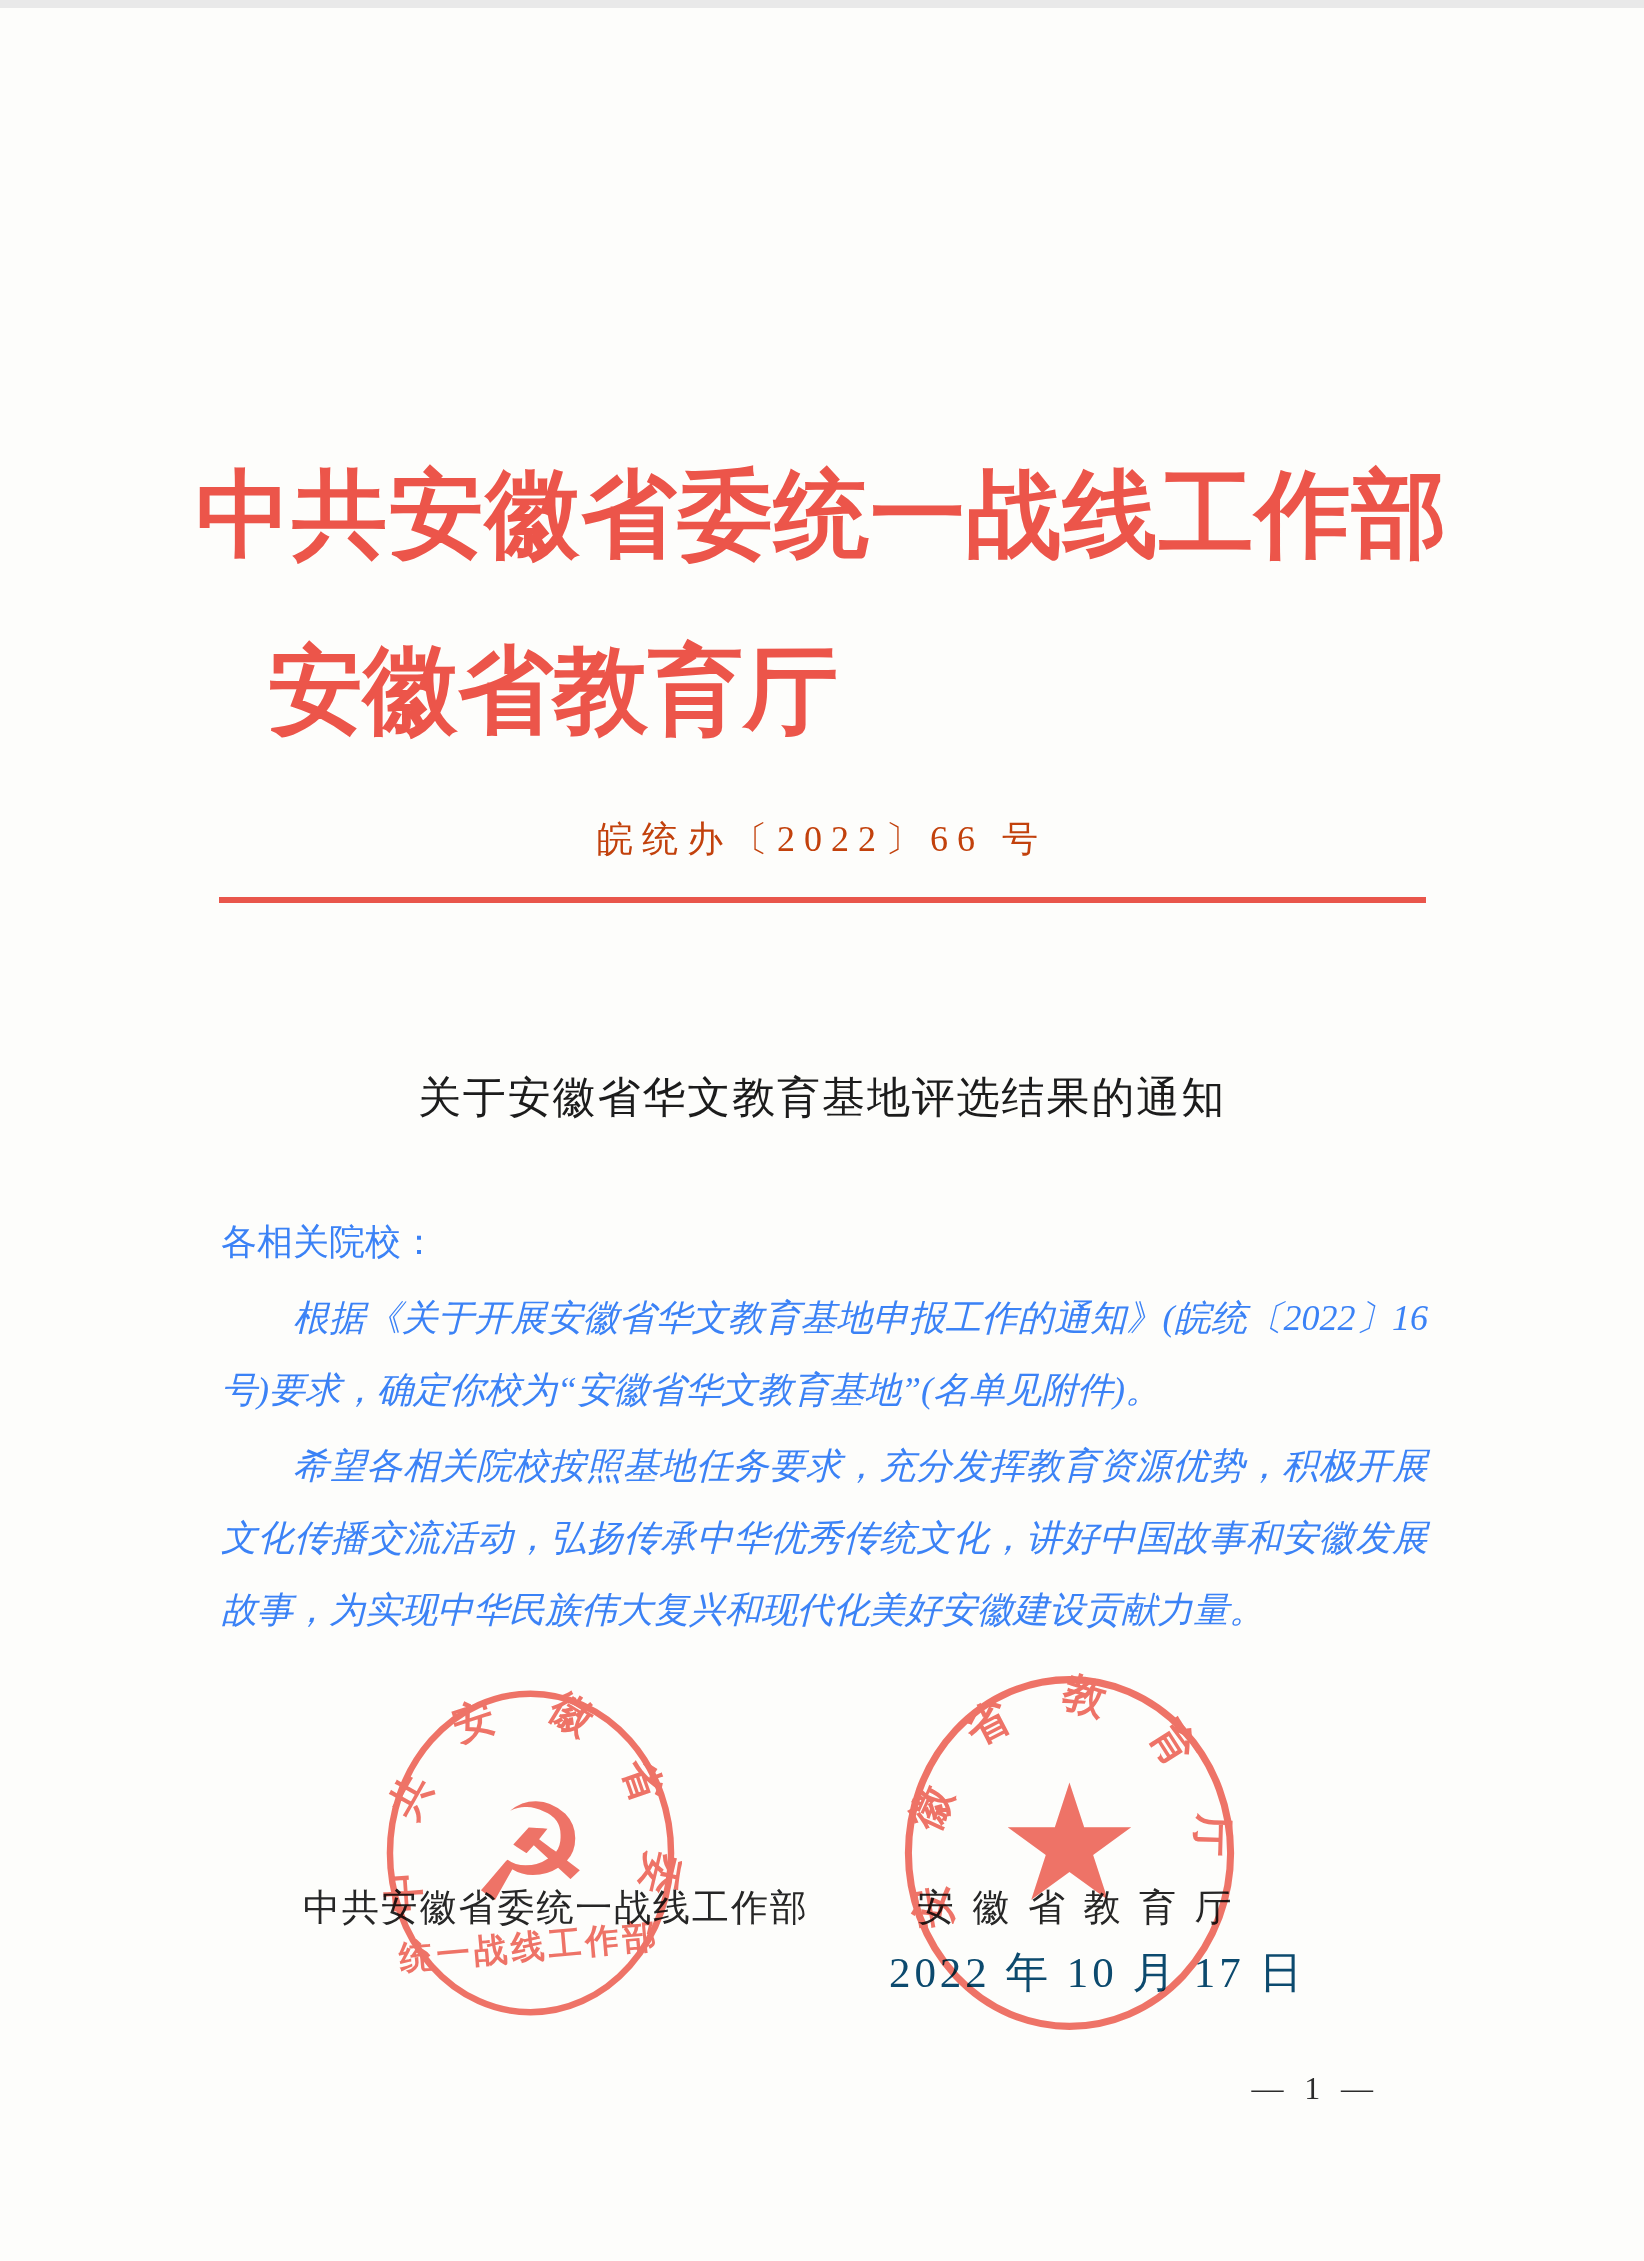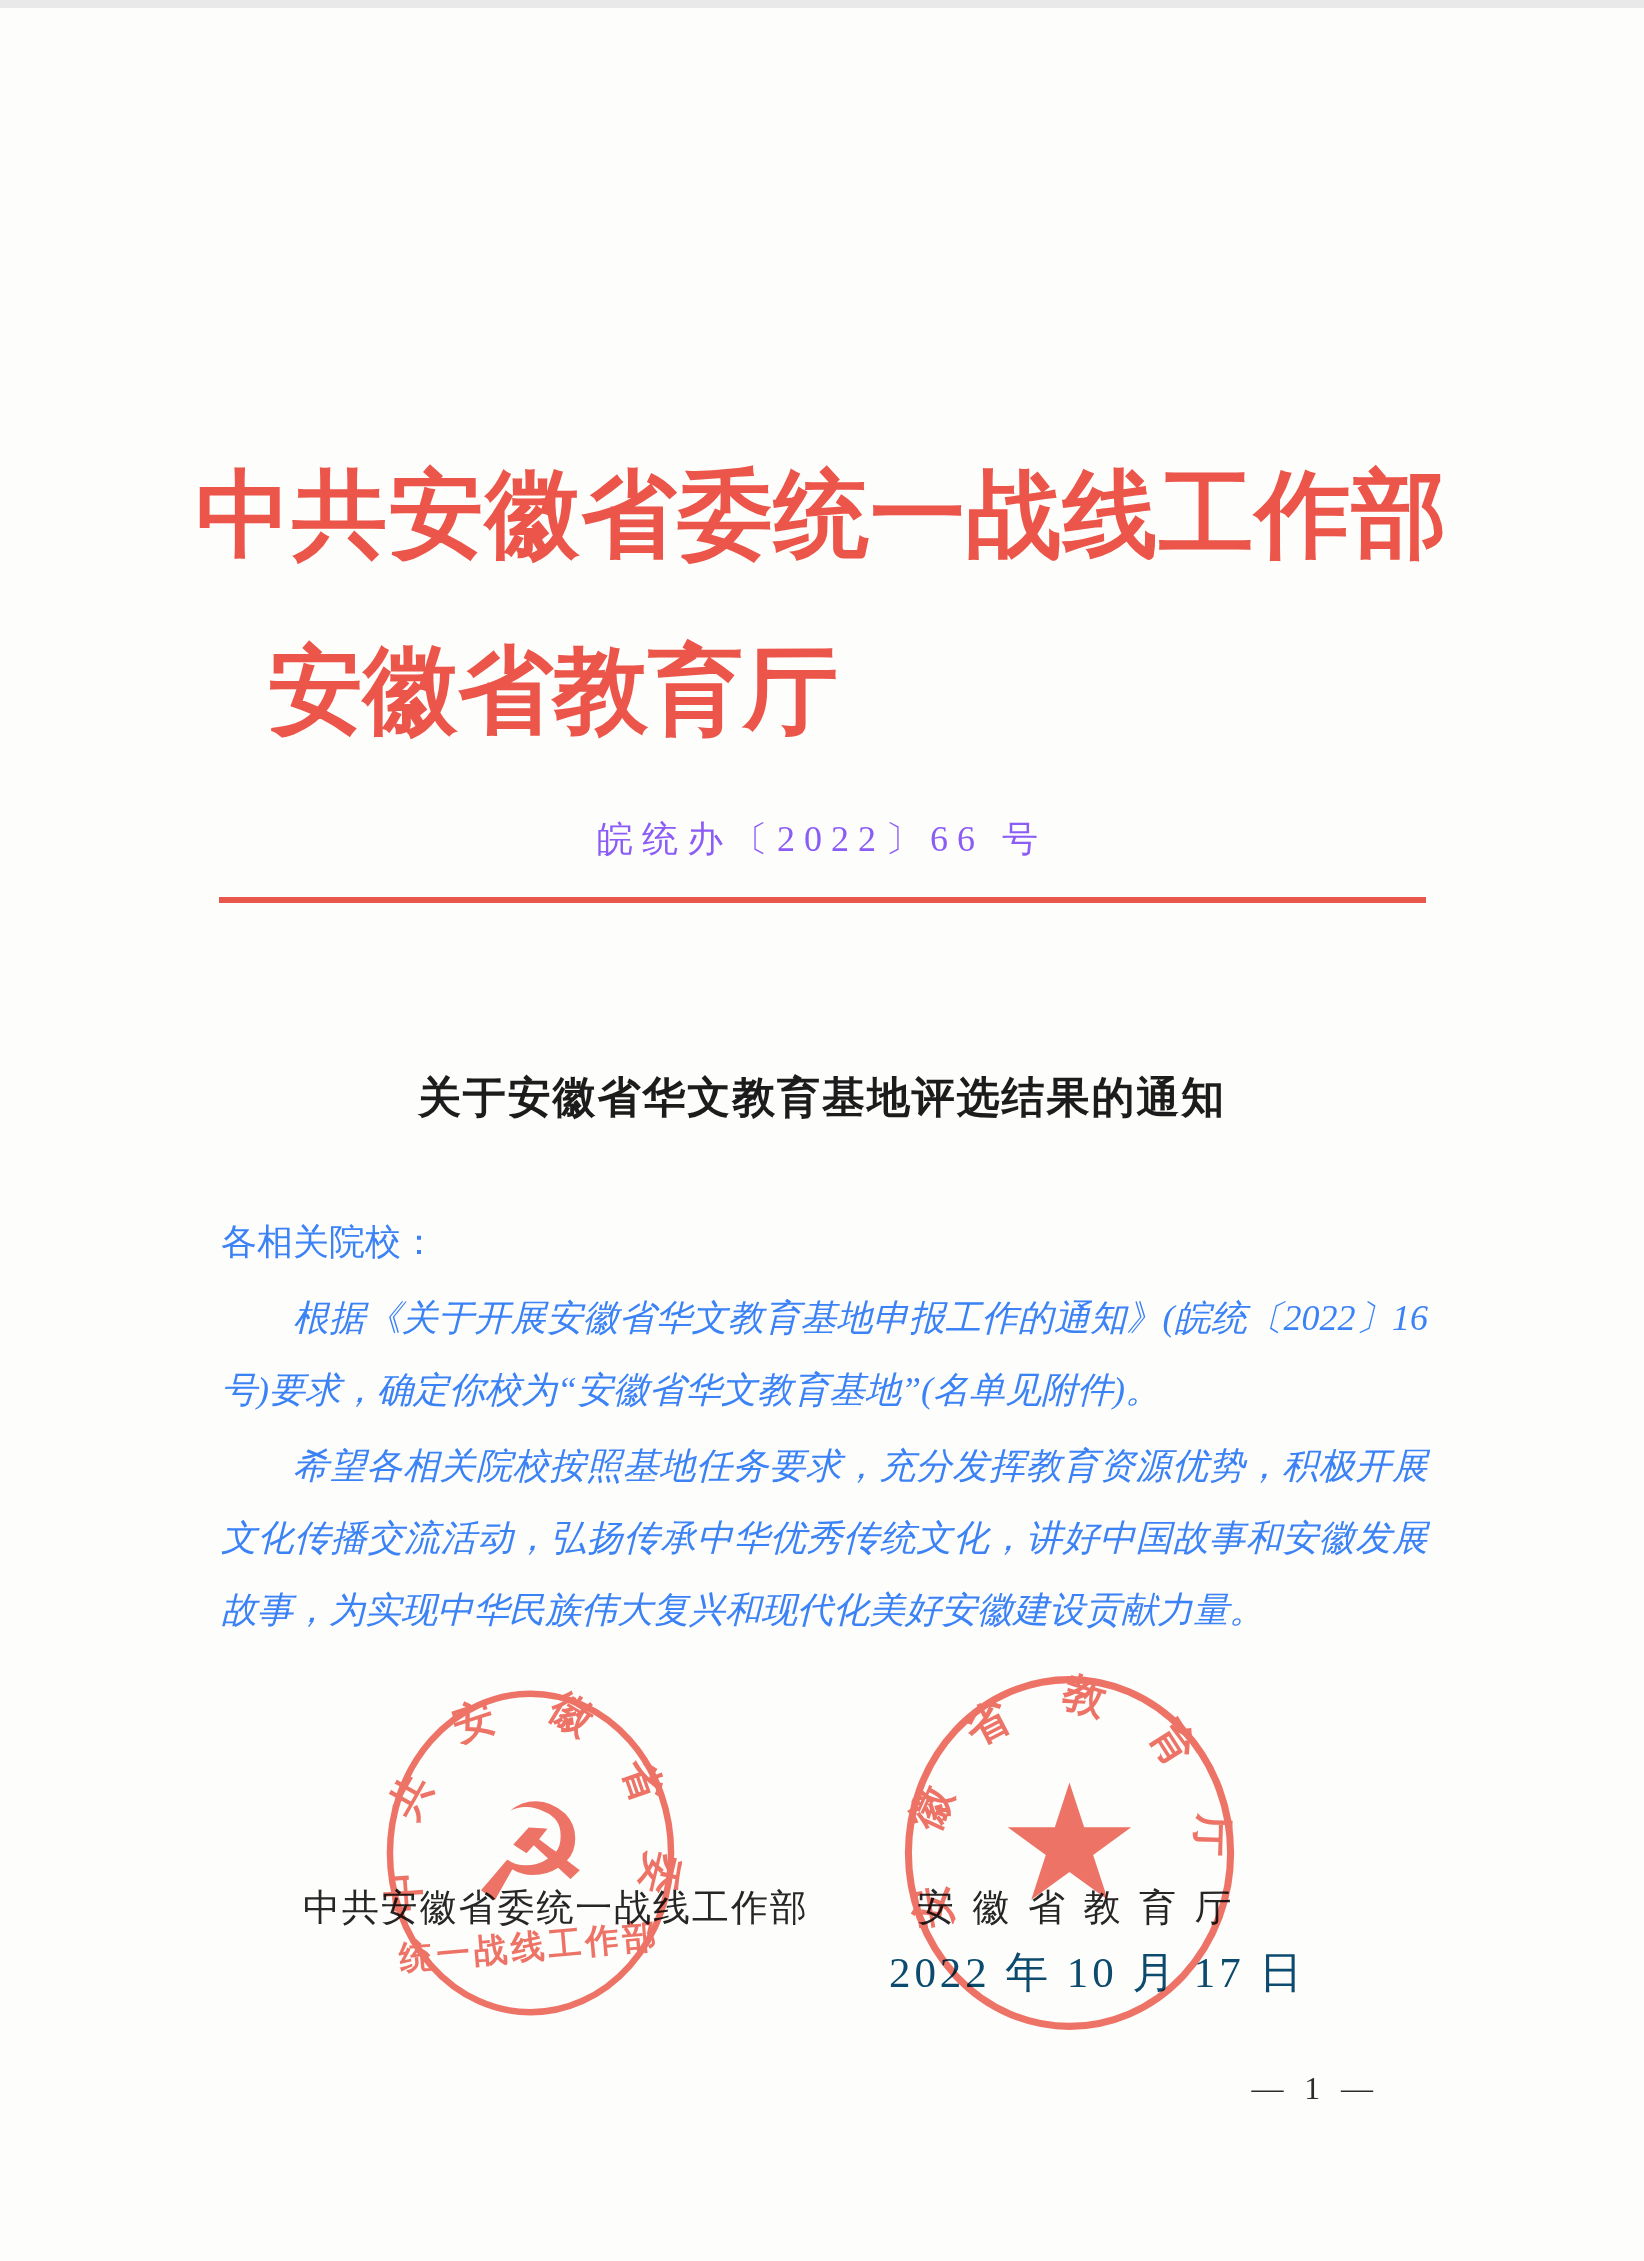--- a/index.html
+++ b/index.html
@@ -26,33 +26,33 @@
     font-size:95px;font-weight:bold;
     color:#ec554a;
     text-align:justify;text-align-last:justify;
     white-space:nowrap;
     letter-spacing:0;
   }
   .issuer-2::after{content:"";display:inline-block;width:100%;}
   .doc-number{
     position:absolute;top:807px;left:0;width:100%;
     text-align:center;
-    font-size:36px;color:#8b5cf6;
+    font-size:36px;color:#c2410c;
     letter-spacing:9px;
   }
   .red-rule{
     position:absolute;top:889px;left:219px;width:1207px;height:5.8px;
     background:#e9564b;
   }
   
   .doc-title{
     position:absolute;top:1061px;left:0;width:100%;
     margin:0;
     text-align:center;
-    font-size:43px;font-weight:bold;color:#1c1c1c;
+    font-size:43px;font-weight:normal;color:#1c1c1c;
     letter-spacing:1.9px;
   }
   
   .body-block{
     position:absolute;top:1198px;left:221px;width:1207px;
     font-size:36px;line-height:72px;
     text-align:justify;
     color:#3b82f6;
   }
   .body-block p{margin:0;}

